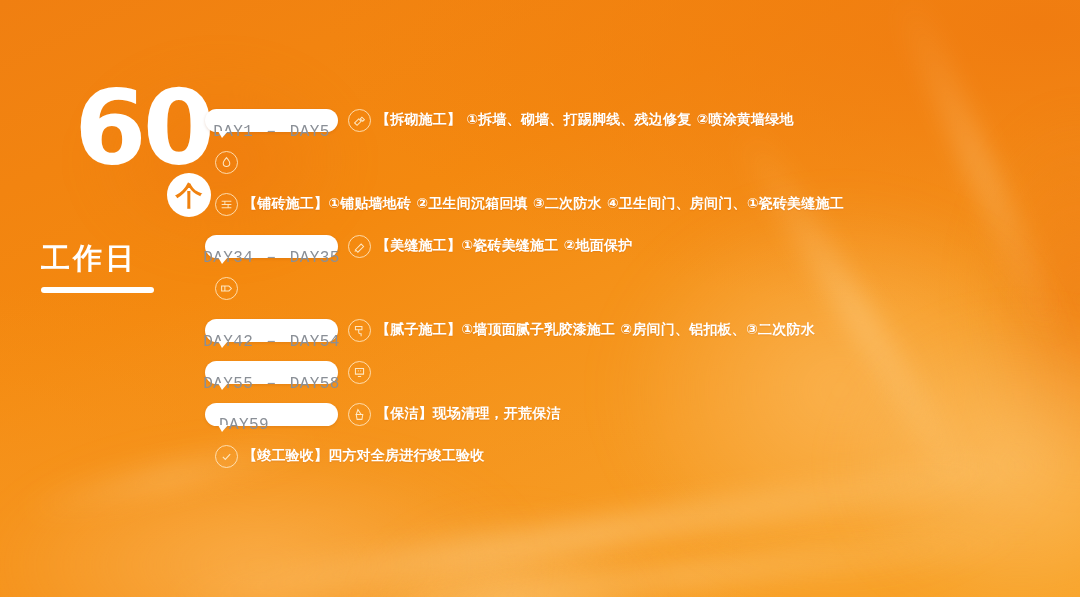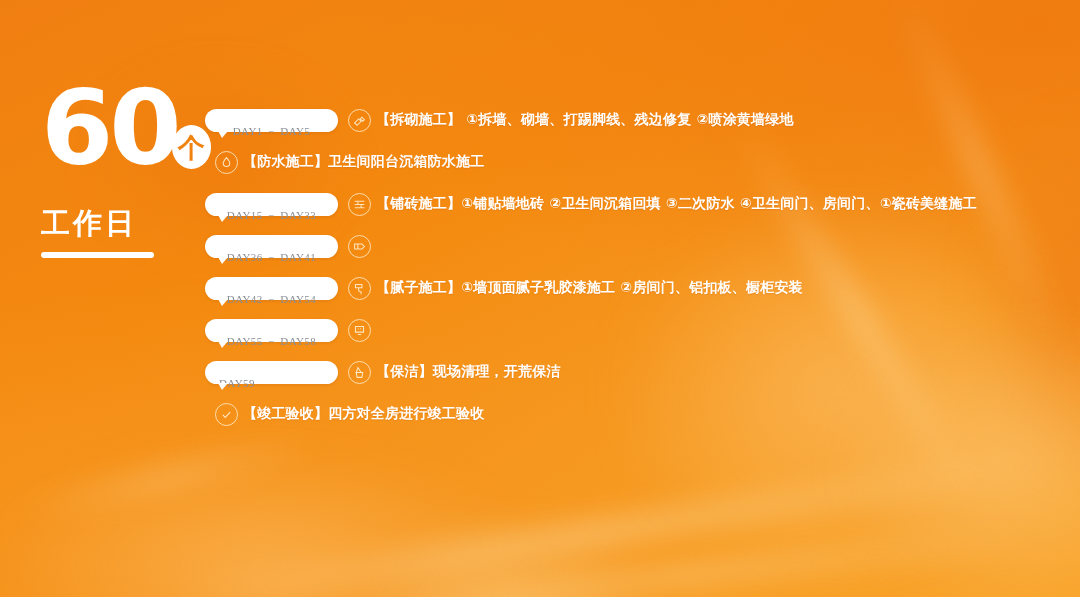--- a/index.html
+++ b/index.html
@@ -33,35 +33,35 @@
   .blade{ position:absolute; filter:blur(14px); opacity:.55;
           background:linear-gradient(90deg,rgba(255,226,170,0),rgba(255,230,180,.75),rgba(255,226,170,0)); }
   .b1{ width:880px; height:26px; left:160px; top:520px; transform:rotate(-9deg); }
   .b2{ width:700px; height:18px; left:340px; top:566px; transform:rotate(-6deg); }
   .b3{ width:430px; height:20px; left:640px; top:300px; transform:rotate(58deg); }
   .b4{ width:380px; height:16px; left:790px; top:160px; transform:rotate(66deg); }
   .b5{ width:300px; height:14px; left:20px;  top:470px; transform:rotate(-13deg); }
 
   
   .hero{ position:absolute; left:41px; top:84px; width:170px; }
-  .hero-num-row{ position:relative; display:flex; align-items:flex-end; }
+  .hero-num-row{ position:relative; display:flex; align-items:flex-end;flex-direction:column; }
   .hero-num{
     font-family:"DejaVu Sans","Liberation Sans",sans-serif;
     font-size:104px; line-height:.86; font-weight:700;
     color:#ffffff; letter-spacing:-4px;
   }
   .hero-badge{
     width:44px; height:44px; border-radius:50%;
     background:#ffffff; color:#f0820f;
     display:flex; align-items:center; justify-content:center;
     font-size:27px; font-weight:700; line-height:1;
     margin-left:-6px; margin-bottom:4px;
     font-family:"DejaVu Sans","Liberation Sans",sans-serif;
   }
-  .hero-sub{ margin-top:31px; }
+  .hero-sub{ margin-top:18px; }
   .hero-sub div{
     font-size:29px; font-weight:700; color:#ffffff;
     letter-spacing:3px; line-height:1.32;
     font-family:"DejaVu Sans","Liberation Sans",sans-serif;
   }
   .hero-rule{
     margin-top:9px; width:113px; height:6px;
     background:#ffffff; border-radius:3px;
   }
 
@@ -69,22 +69,22 @@
   .rows{ position:absolute; left:205px; top:99px; right:0; }
   .row{ display:flex; align-items:center; height:42px; }
   .pill{
     position:relative;
     width:133px; height:23px; flex:0 0 133px;
     background:#ffffff; border-radius:12px;
     display:flex; align-items:center; justify-content:center;
     box-shadow:0 1px 3px rgba(150,60,0,.18);
   }
   .pill span{
-    font-size:11px; color:#8a8f96; letter-spacing:.4px;
-    white-space:nowrap; font-family:Liberation Serif, serif;margin-top:22px;
+    font-size:16px; color:#8a8f96; letter-spacing:.4px;
+    white-space:nowrap; font-family:Liberation Mono, monospace;margin-top:22px;
   }
   .pill.left span{ width:100%; padding-left:14px; text-align:left; }
   .pill::after{
     content:""; position:absolute; left:13px; bottom:-6px;
     width:0; height:0;
     border-left:4px solid transparent;
     border-right:6px solid transparent;
     border-top:7px solid #ffffff;
   }
   .icon{
@@ -144,56 +144,61 @@
           </svg>
         </div>
         <div class="rtext">【拆砌施工】 ①拆墙、砌墙、打踢脚线、残边修复 ②喷涂黄墙绿地</div>
       </div>
       <div class="row">
         <div class="icon">
           <svg width="13" height="13" viewBox="0 0 16 16" fill="none" stroke="currentColor" stroke-width="1.3">
             <path d="M8 2s4 4.5 4 7a4 4 0 01-8 0c0-2.5 4-7 4-7z"></path>
           </svg>
         </div>
-        <div class="rtext">【防水施工】卫生间阳台沉箱防水施工</div>
-      </div>
-      <div class="row">
-        <div class="pill">
-          <span>DAY15 － DAY33</span>
-        </div>
+      </div>
+      <div class="row">
         <div class="icon">
           <svg width="13" height="13" viewBox="0 0 16 16" fill="none" stroke="currentColor" stroke-width="1.2">
             <path d="M2 4h12M2 8h12M2 12h12"></path>
             <path d="M6 4v4M10 8v4"></path>
           </svg>
         </div>
         <div class="rtext">【铺砖施工】①铺贴墙地砖 ②卫生间沉箱回填 ③二次防水 ④卫生间门、房间门、①瓷砖美缝施工</div>
       </div>
       <div class="row">
         <div class="pill">
-          <span>DAY36 － DAY41</span>
-        </div>
+          <span>DAY34 － DAY35</span>
+        </div>
+        <div class="icon">
+          <svg width="13" height="13" viewBox="0 0 16 16" fill="none" stroke="currentColor" stroke-width="1.3">
+            <path d="M3 12l7-7 3 3-7 7z"></path>
+            <path d="M2 14l2-1"></path>
+          </svg>
+        </div>
+        <div class="rtext">【美缝施工】①瓷砖美缝施工 ②地面保护</div>
+      </div>
+      <div class="row">
         <div class="icon">
           <svg width="13" height="13" viewBox="0 0 16 16" fill="none" stroke="currentColor" stroke-width="1.3">
             <path d="M2 5h9l3 3-3 3H2z"></path>
             <path d="M6 5v6"></path>
           </svg>
         </div>
       </div>
       <div class="row">
         <div class="pill">
           <span>DAY42 － DAY54</span>
         </div>
         <div class="icon">
           <svg width="13" height="13" viewBox="0 0 16 16" fill="none" stroke="currentColor" stroke-width="1.3">
             <path d="M3 3h8v4H3z"></path>
             <path d="M7 7v3a2 2 0 002 2h1v3"></path>
           </svg>
         </div>
-        <div class="rtext">【腻子施工】①墙顶面腻子乳胶漆施工 ②房间门、铝扣板、橱柜安装</div>
+        <div class="rtext">【腻子施工】①墙顶面腻子乳胶漆施工 ②房间门、铝扣板、③二次防水</div>
       </div>
       <div class="row">
         <div class="pill">
           <span>DAY55 － DAY58</span>
         </div>
         <div class="icon">
           <svg width="13" height="13" viewBox="0 0 16 16" fill="none" stroke="currentColor" stroke-width="1.3">
             <path d="M3 3h10v7H3z"></path>
             <path d="M6 6h1M9 6h1"></path>
             <path d="M6 13h4"></path>

